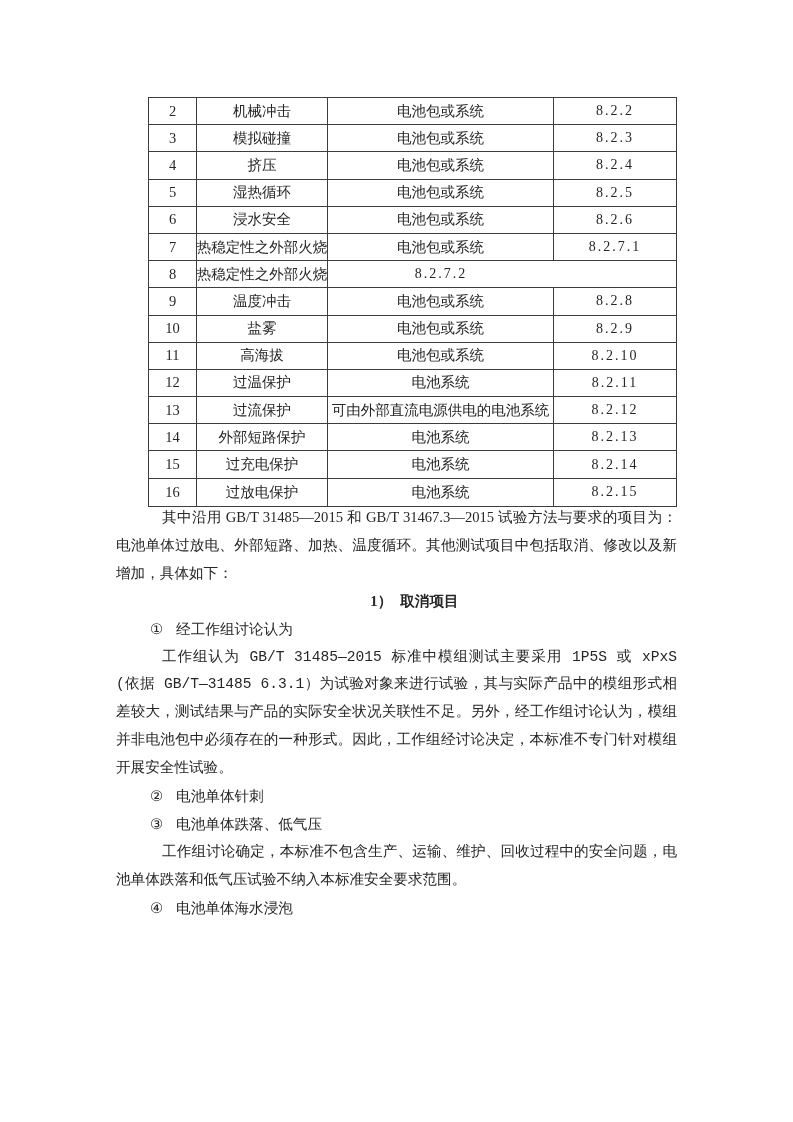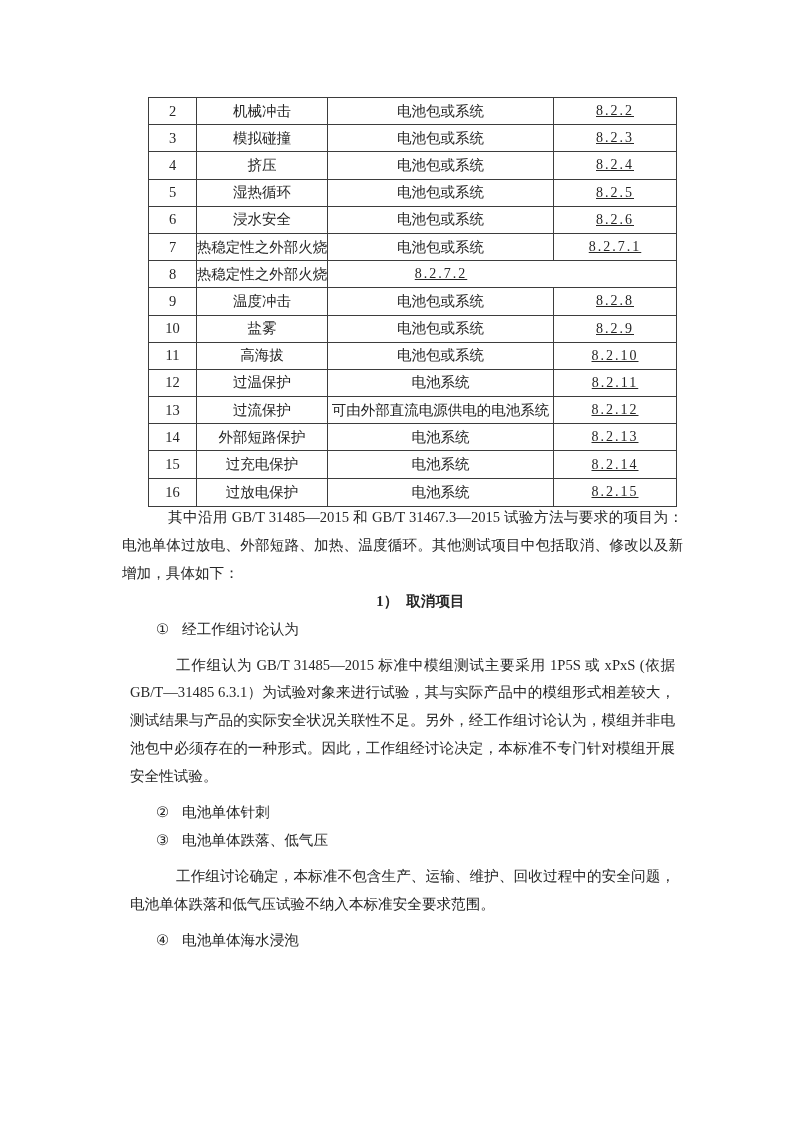--- a/index.html
+++ b/index.html
@@ -32,27 +32,27 @@
   .t-row:last-child { border-bottom: none; }
   .t-cell {
     display: flex;
     align-items: center;
     justify-content: center;
     font-size: 14.5px;
     border-right: 1px solid #3d3d3d;
     overflow: hidden;
     white-space: nowrap;
   }
-  .t-cell:last-child { border-right: none; text-decoration: underline; }
+  .t-cell:last-child { border-right: none; }
   .t-section { letter-spacing: 2px; font-size: 14px; }
 
   
   .content {
     position: absolute;
-    left: 122px;
+    left: 116px;
     top: 504px;
     width: 561px;
     font-size: 14.6px;
     line-height: 27.9px;
     text-align: justify;
   }
   .para {
     margin: 0;
     text-indent: 46px;
   }
@@ -61,22 +61,23 @@
     padding-left: 36px;
     text-align: center;
   }
   .sec-heading .marker { margin-right: 8px; }
   .item-head {
     padding-left: 34px;
     text-align: left;
   }
   .item-head .item-marker { margin-right: 13px; }
   .item-body {
-    margin: 8px;
+    margin: 0;
     text-indent: 46px;
+    font-family: Liberation Mono, monospace;
   }
 </style>
 </head>
 <body>
 
 <div class="page">
 
   <div class="doc-table">
       <div class="t-row">
       <div class="t-cell">2</div>

